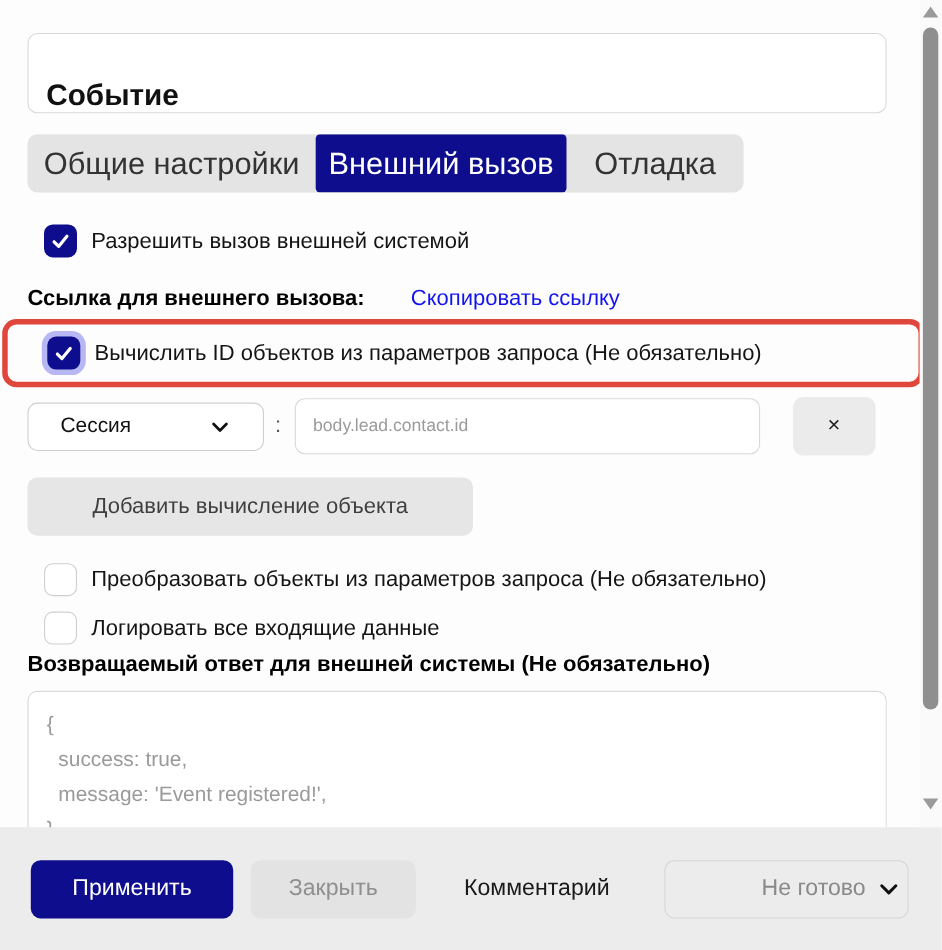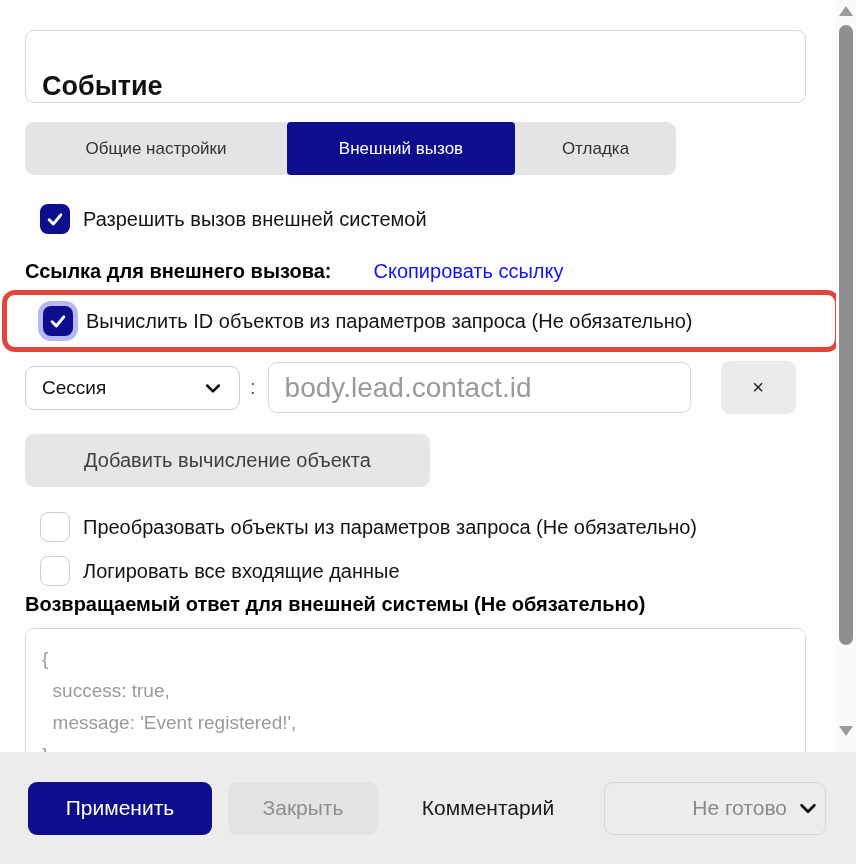--- a/index.html
+++ b/index.html
@@ -27,21 +27,21 @@
     margin-bottom: 19px;
   }
   
   .tabs {
     display: flex; width: 651px; height: 53px;
     background: #e4e4e4; border-radius: 9px;
     overflow: hidden; margin-bottom: 27px;
   }
   .tab {
     display: flex; align-items: center; justify-content: center;
-    font-size: 17px; color: #333; cursor: pointer;
+    font-size: 28px; color: #333; cursor: pointer;
   }
   .tab-1 { width: 262px; }
   .tab-2 { width: 228px; background: #0d0d8d; color: #fff; border-radius: 4px; }
   .tab-3 { width: 161px; }
   
   .cb-row {
     display: flex; align-items: center;
     margin-left: 15px;
   }
   .checkbox {
@@ -78,30 +78,30 @@
   
   .mapping-row {
     display: flex; align-items: center;
     margin-top: 9px; margin-bottom: 20px; height: 53px;
   }
   .select-box {
     width: 215px; height: 44px;
     border: 1px solid #cfcfcf; border-radius: 9px;
     background: #fff;
     display: flex; align-items: center;
-    padding: 0 16px;
+    padding: 0 29px;
     font-size: 19px; color: #111; cursor: pointer;
   }
   .select-box .sel-text { flex: 1; }
   .select-box svg { width: 20px; height: 20px; }
   .colon { font-size: 20px; color: #555; margin: 0 12px 0 10px; }
   .key-input {
     width: 423px; height: 51px;
     border: 1px solid #d9d9d9; border-radius: 9px;
-    padding: 0 16px; font-size: 28px; color: #111;
+    padding: 0 16px; font-size: 16px; color: #111;
     font-family: "Liberation Sans", "DejaVu Sans", sans-serif;
     background: #fff; outline: none;
   }
   .key-input::placeholder { color: #9a9a9a; }
   .remove-btn {
     width: 75px; height: 53px; margin-left: 30px;
     background: #ebebeb; border: none; border-radius: 9px;
     font-size: 20px; color: #222; cursor: pointer;
   }
   

